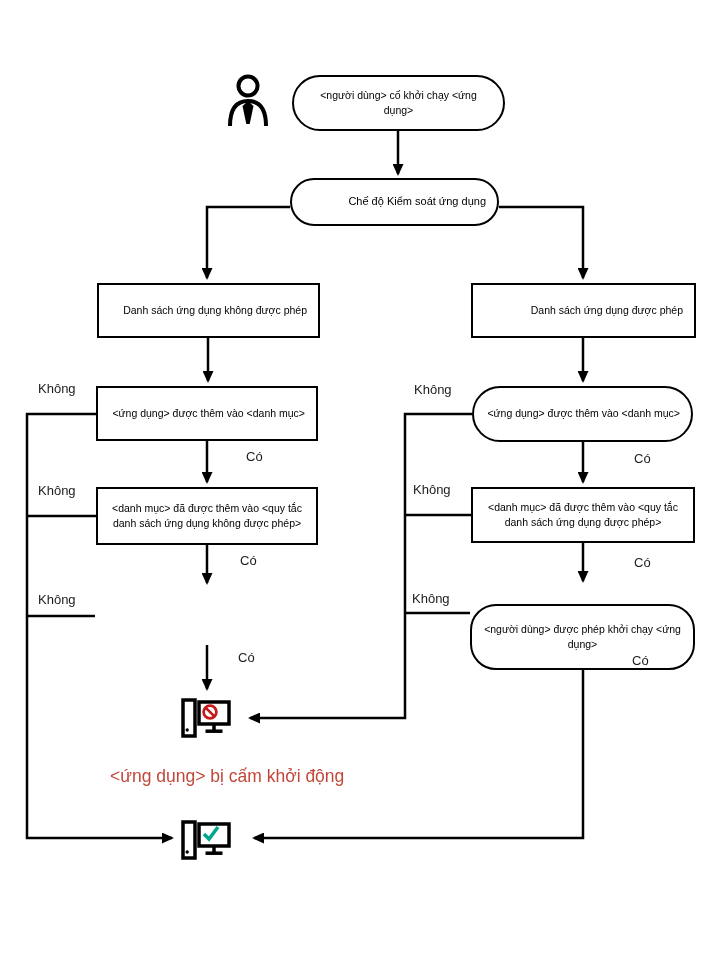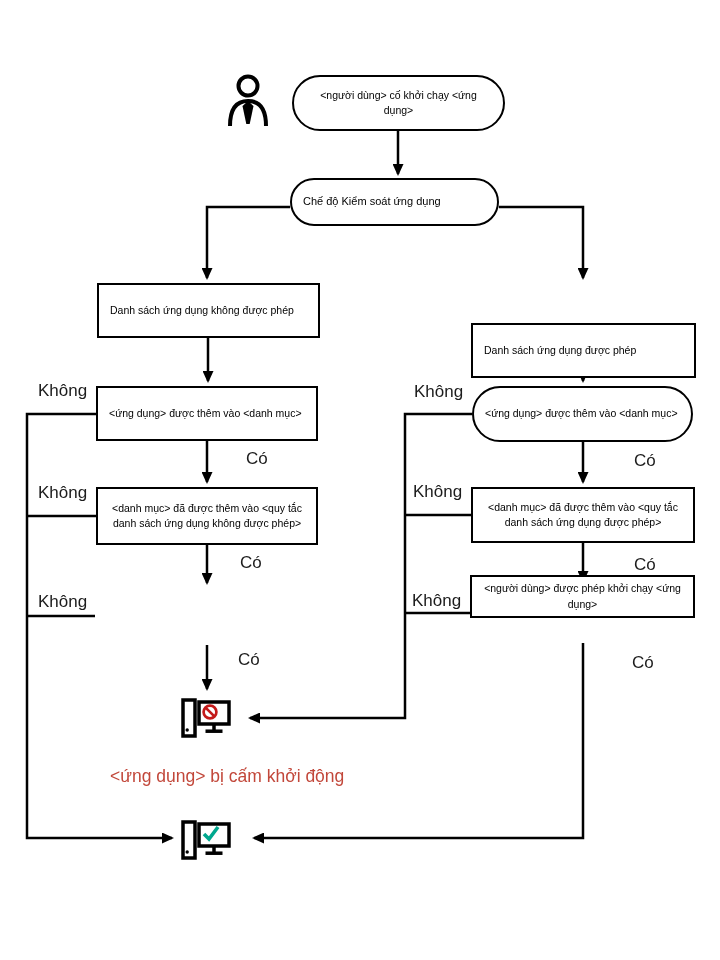--- a/index.html
+++ b/index.html
@@ -3,25 +3,25 @@
 <meta charset="utf-8">
 <style>
   html,body{margin:0;padding:0;background:#fff;}
   .canvas{
     position:relative;width:720px;height:960px;background:#ffffff;overflow:hidden;
     font-family:"Liberation Sans","DejaVu Sans",sans-serif;
   }
   .wires{position:absolute;left:0;top:0;z-index:0;}
   .node{
     position:absolute;z-index:1;background:#fff;border:2.5px solid #000;
-    display:flex;align-items:center;justify-content:flex-start;text-align:center;
+    display:flex;align-items:center;justify-content:flex-end;text-align:center;
     font-size:10.5px;line-height:1.45;color:#000;padding:2px 11px;box-sizing:border-box;
   }
   .stadium{border-radius:30px;}
-  .edge-label{position:absolute;z-index:1;font-size:17px;color:#1c1c1c;white-space:nowrap;}
+  .edge-label{position:absolute;z-index:1;font-size:13px;color:#1c1c1c;white-space:nowrap;}
   .outcome{position:absolute;z-index:1;font-size:17.5px;white-space:nowrap;}
   .outcome.blocked{color:#c2473a;}
   .outcome.started{color:#00695e;}
   .icon-wrap{position:absolute;z-index:1;}
 </style>
 </head>
 <body>
 
 <div class="canvas">
 
@@ -65,42 +65,42 @@
   </div>
 
   <div class="node stadium" style="left:290px;top:178px;width:209px;height:48px;font-size:11px;">
     <span>Chế độ Kiểm soát ứng dụng</span>
   </div>
 
   <div class="node" style="left:97px;top:283px;width:223px;height:55px;">
     <span>Danh sách ứng dụng không được phép</span>
   </div>
 
-  <div class="node" style="left:471px;top:283px;width:225px;height:55px;margin-top:40px;">
+  <div class="node" style="left:471px;top:283px;width:225px;height:55px;">
     <span>Danh sách ứng dụng được phép</span>
   </div>
 
   <div class="node" style="left:96px;top:386px;width:222px;height:55px;">
     <span>&lt;ứng dụng&gt; được thêm vào &lt;danh mục&gt;</span>
   </div>
 
   <div class="node stadium" style="left:472px;top:386px;width:221px;height:56px;">
     <span>&lt;ứng dụng&gt; được thêm vào &lt;danh mục&gt;</span>
   </div>
 
   <div class="node" style="left:96px;top:487px;width:222px;height:58px;">
     <span>&lt;danh mục&gt; đã được thêm vào &lt;quy tắc danh sách ứng dụng không được phép&gt;</span>
   </div>
 
   <div class="node" style="left:471px;top:487px;width:224px;height:56px;">
     <span>&lt;danh mục&gt; đã được thêm vào &lt;quy tắc danh sách ứng dụng được phép&gt;</span>
   </div>
 
 
-  <div class="node" style="left:470px;top:575px;width:225px;height:43px;">
+  <div class="node" style="left:470px;top:604px;width:225px;height:66px;border-radius:26px;">
     <span>&lt;người dùng&gt; được phép khởi chạy &lt;ứng dụng&gt;</span>
   </div>
 
   <span class="edge-label" style="left:38px;top:381px;">Không</span>
   <span class="edge-label" style="left:38px;top:483px;">Không</span>
   <span class="edge-label" style="left:38px;top:592px;">Không</span>
   <span class="edge-label" style="left:414px;top:382px;">Không</span>
   <span class="edge-label" style="left:413px;top:482px;">Không</span>
   <span class="edge-label" style="left:412px;top:591px;">Không</span>
 

